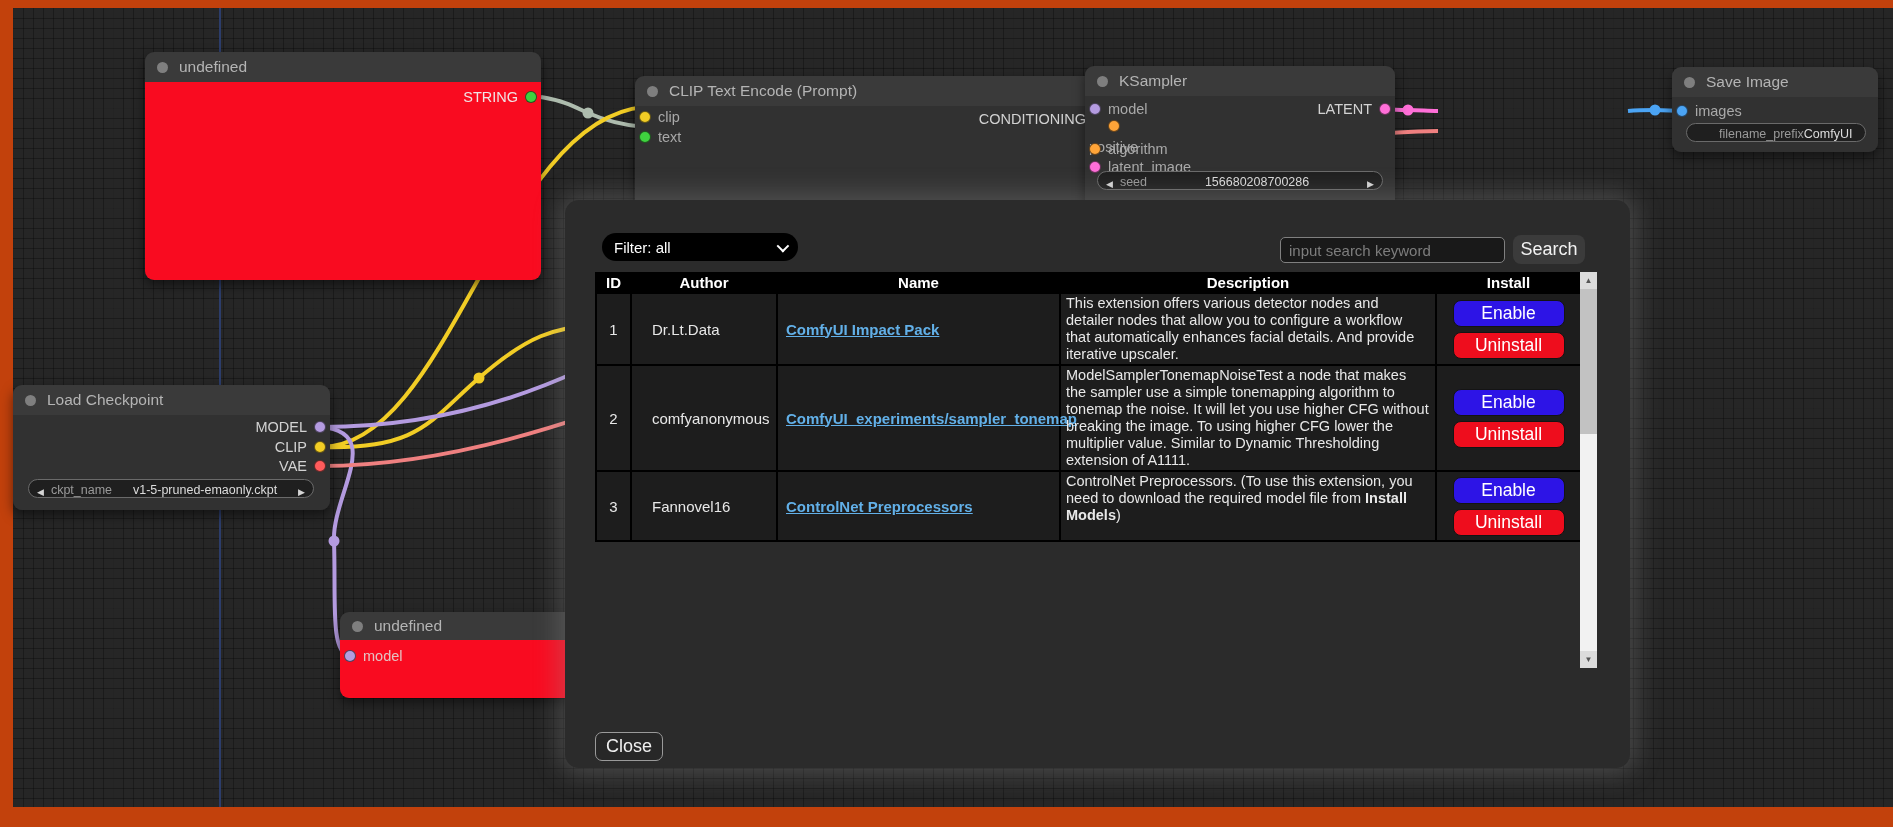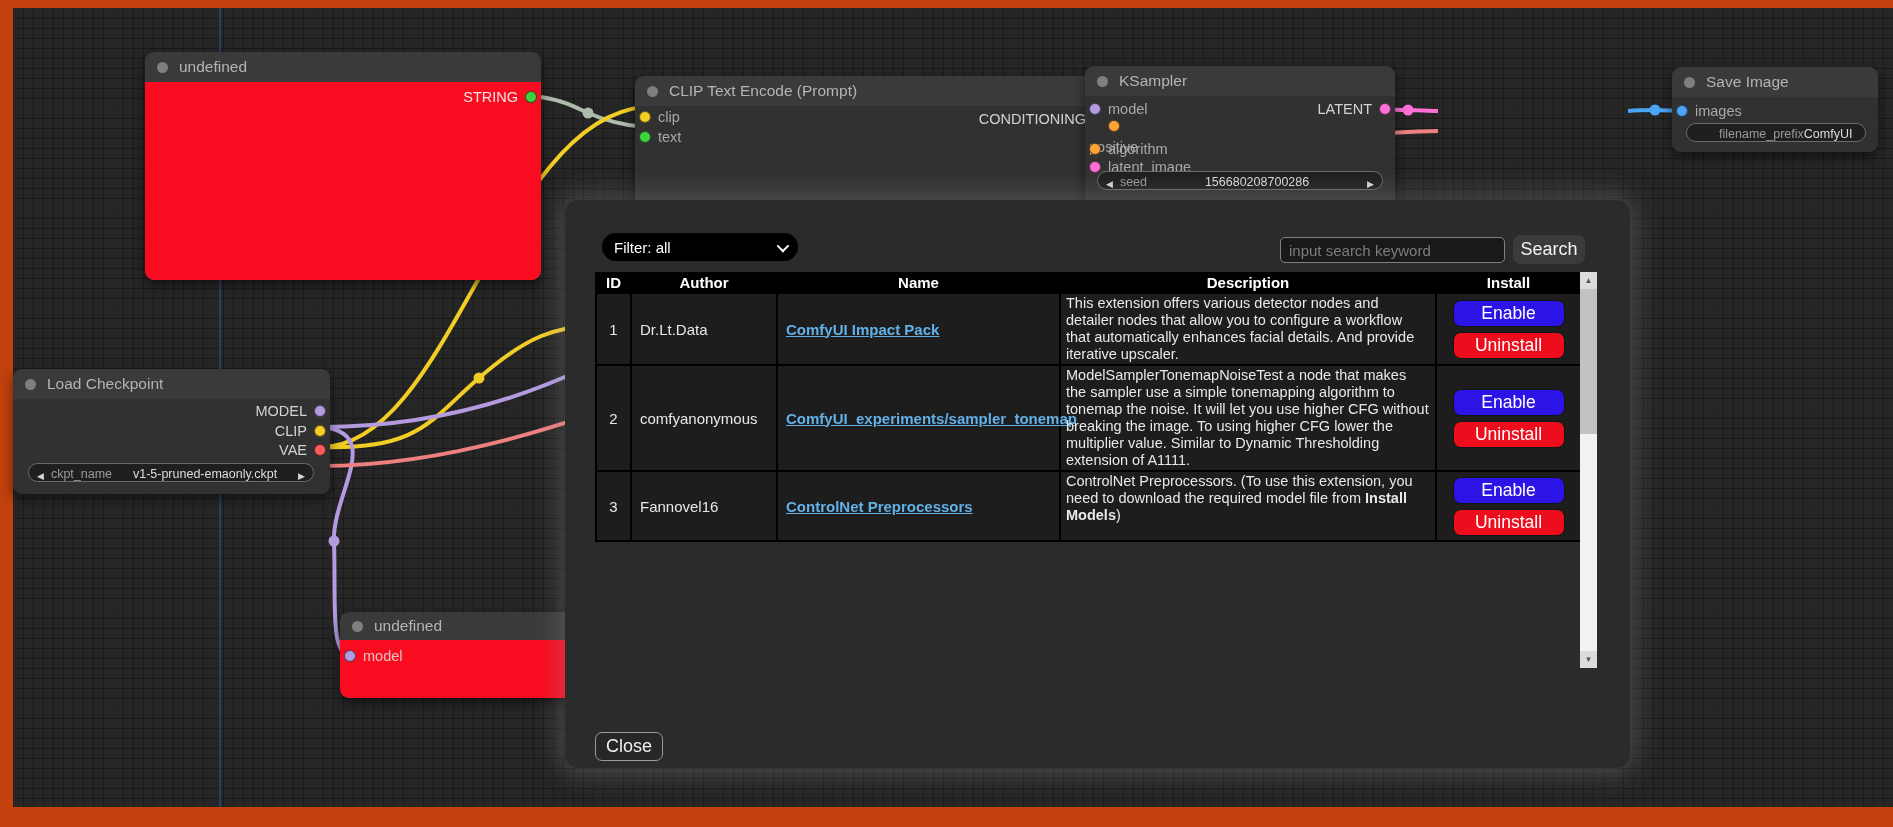--- a/index.html
+++ b/index.html
@@ -51,21 +51,21 @@
   .search-input{position:absolute;left:715px;top:37px;width:225px;height:26px;background:#191919;
     border:1px solid #808080;border-radius:5px;color:#ccc;font-size:15px;padding:0 8px;box-sizing:border-box;outline:none;}
   .search-input::placeholder{color:#7d7d7d;}
   .search-btn{position:absolute;left:948px;top:35px;width:72px;height:29px;background:#3b3b3b;border:none;
     border-radius:8px;color:#f2f2f2;font-size:18px;padding:0;}
   .ext-table{position:absolute;left:30px;top:72px;width:985px;border-collapse:collapse;table-layout:fixed;
     background:#000;color:#e8e8e8;font-size:15px;}
   .ext-table th{background:#000;color:#fff;font-weight:bold;height:20px;font-size:15px;padding:0;}
   .ext-table td{background:#1d1d1d;border:2px solid #000;vertical-align:middle;padding:2px 4px;box-sizing:border-box;}
   .ext-table td.c-id{text-align:center;}
-  .ext-table td.c-author{padding-left:8px;}
+  .ext-table td.c-author{padding-left:20px;}
   .ext-table td.c-name{padding-left:8px;}
   .ext-table td.c-desc{vertical-align:top;font-size:14.5px;line-height:17px;padding:1px 5px;}
   .ext-table a{color:var(--link);font-weight:bold;text-decoration:underline;cursor:pointer;}
   .btn-col{display:flex;flex-direction:column;align-items:center;gap:5px;}
   .pill-btn{width:112px;height:27px;border-radius:8px;border:1px solid #141414;color:#fff;font-size:17.5px;
     font-family:"Liberation Sans",sans-serif;padding:0;}
   .pill-btn.enable{background:var(--enable);}
   .pill-btn.uninstall{background:var(--uninstall);}
   .scrollbar{position:absolute;left:1015px;top:72px;width:17px;height:396px;background:#f2f2f2;}
   .sb-btn{position:absolute;left:0;width:17px;height:17px;background:#dcdcdc;color:#555;font-size:8px;
@@ -193,21 +193,21 @@
         <span class="dot d-blue"></span>
           <span>images</span>
       </div>
       <div class="widget" style="left:14px;right:12px;top:26px;">
         <span class="wlabel" style="margin-left:24px;">filename_prefix</span>
         <span class="wvalue" style="margin-right:18px;">ComfyUI</span>
       </div>
     </div>
   </div>
 
-  <div class="node" style="left:13px;top:369px;width:317px;">
+  <div class="node" style="left:13px;top:385px;width:317px;">
     <div class="node-title">
         <span class="tdot"></span>
         <span>Load Checkpoint</span>
       </div>
     <div class="node-body" style="height:95px;">
       <div class="slot out" style="top:3px;">
         <span>MODEL</span>
           <span class="dot d-purple"></span>
       </div>
       <div class="slot out" style="top:23px;">

